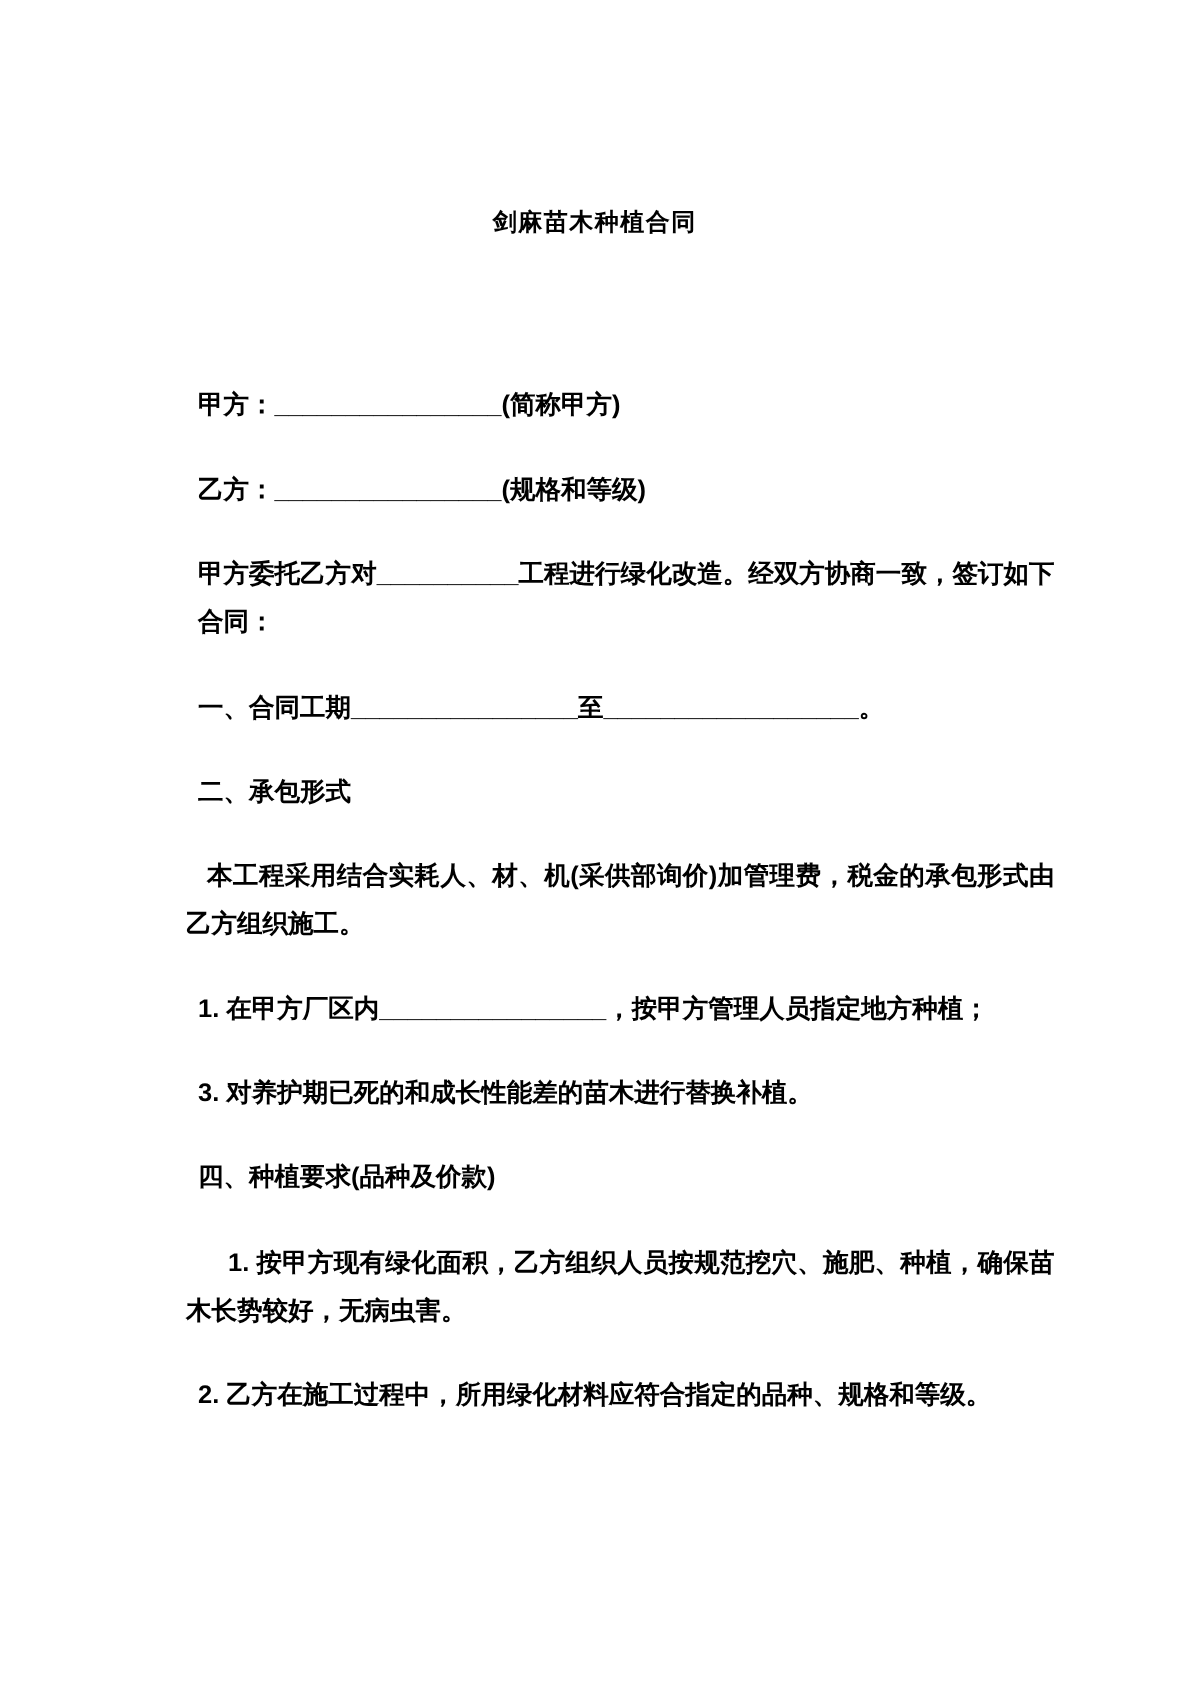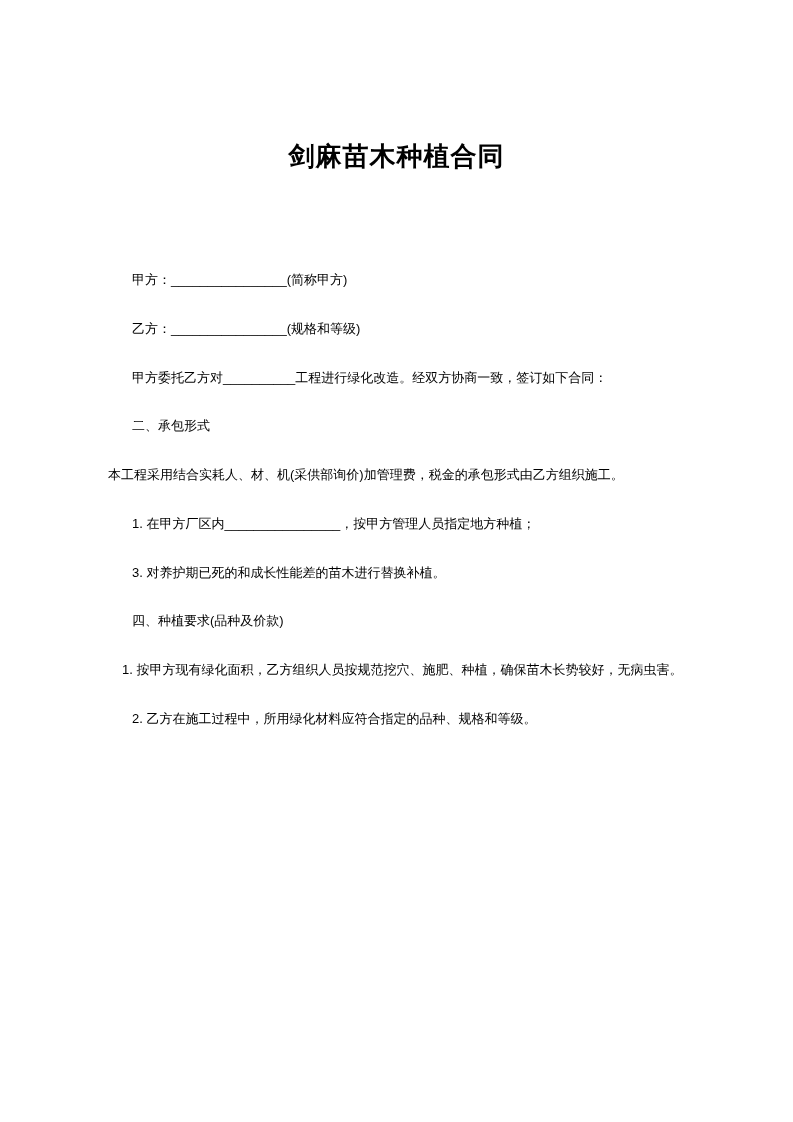--- a/index.html
+++ b/index.html
@@ -17,61 +17,63 @@
   }
   .page {
     box-sizing: border-box;
     width: 793px;
     height: 1122px;
     padding: 0;
     position: relative;
   }
   .doc-title {
     text-align: center;
-    font-size: 26px;
+    font-size: 16px;
     font-weight: bold;
     letter-spacing: 1px;
     margin-top: 138px;
     line-height: 1.4;
   }
   .body-block {
     margin-top: 94px;
     padding-left: 94px;
     padding-right: 90px;
   }
   p.para {
-    font-size: 13px;
+    font-size: 17px;
     line-height: 1.9;
     margin: 0 0 24px 0;
     text-align: justify;
-    font-weight: normal;
+    font-weight: bold;
   }
   p.indent-sm {
     padding-left: 38px;
   }
   p.body-flow {
     padding-left: 0;
     text-indent: 14px;
+    margin-left: 30px;
   }
 </style>
 </head>
 <body>
 
 <div class="page">
 
   <h1 class="doc-title">剑麻苗木种植合同</h1>
 
   <div class="body-block">
 
     <p class="para indent-sm">甲方：________________(简称甲方)</p>
 
     <p class="para indent-sm">乙方：________________(规格和等级)</p>
 
     <p class="para indent-sm">甲方委托乙方对__________工程进行绿化改造。经双方协商一致，签订如下合同：</p>
 
+    <p class="para indent-sm">一、合同工期________________至__________________。</p>
 
     <p class="para indent-sm">二、承包形式</p>
 
     <p class="para body-flow">本工程采用结合实耗人、材、机(采供部询价)加管理费，税金的承包形式由乙方组织施工。</p>
 
 
     <p class="para indent-sm">1. 在甲方厂区内________________，按甲方管理人员指定地方种植；</p>
 
 
     <p class="para indent-sm">3. 对养护期已死的和成长性能差的苗木进行替换补植。</p>

